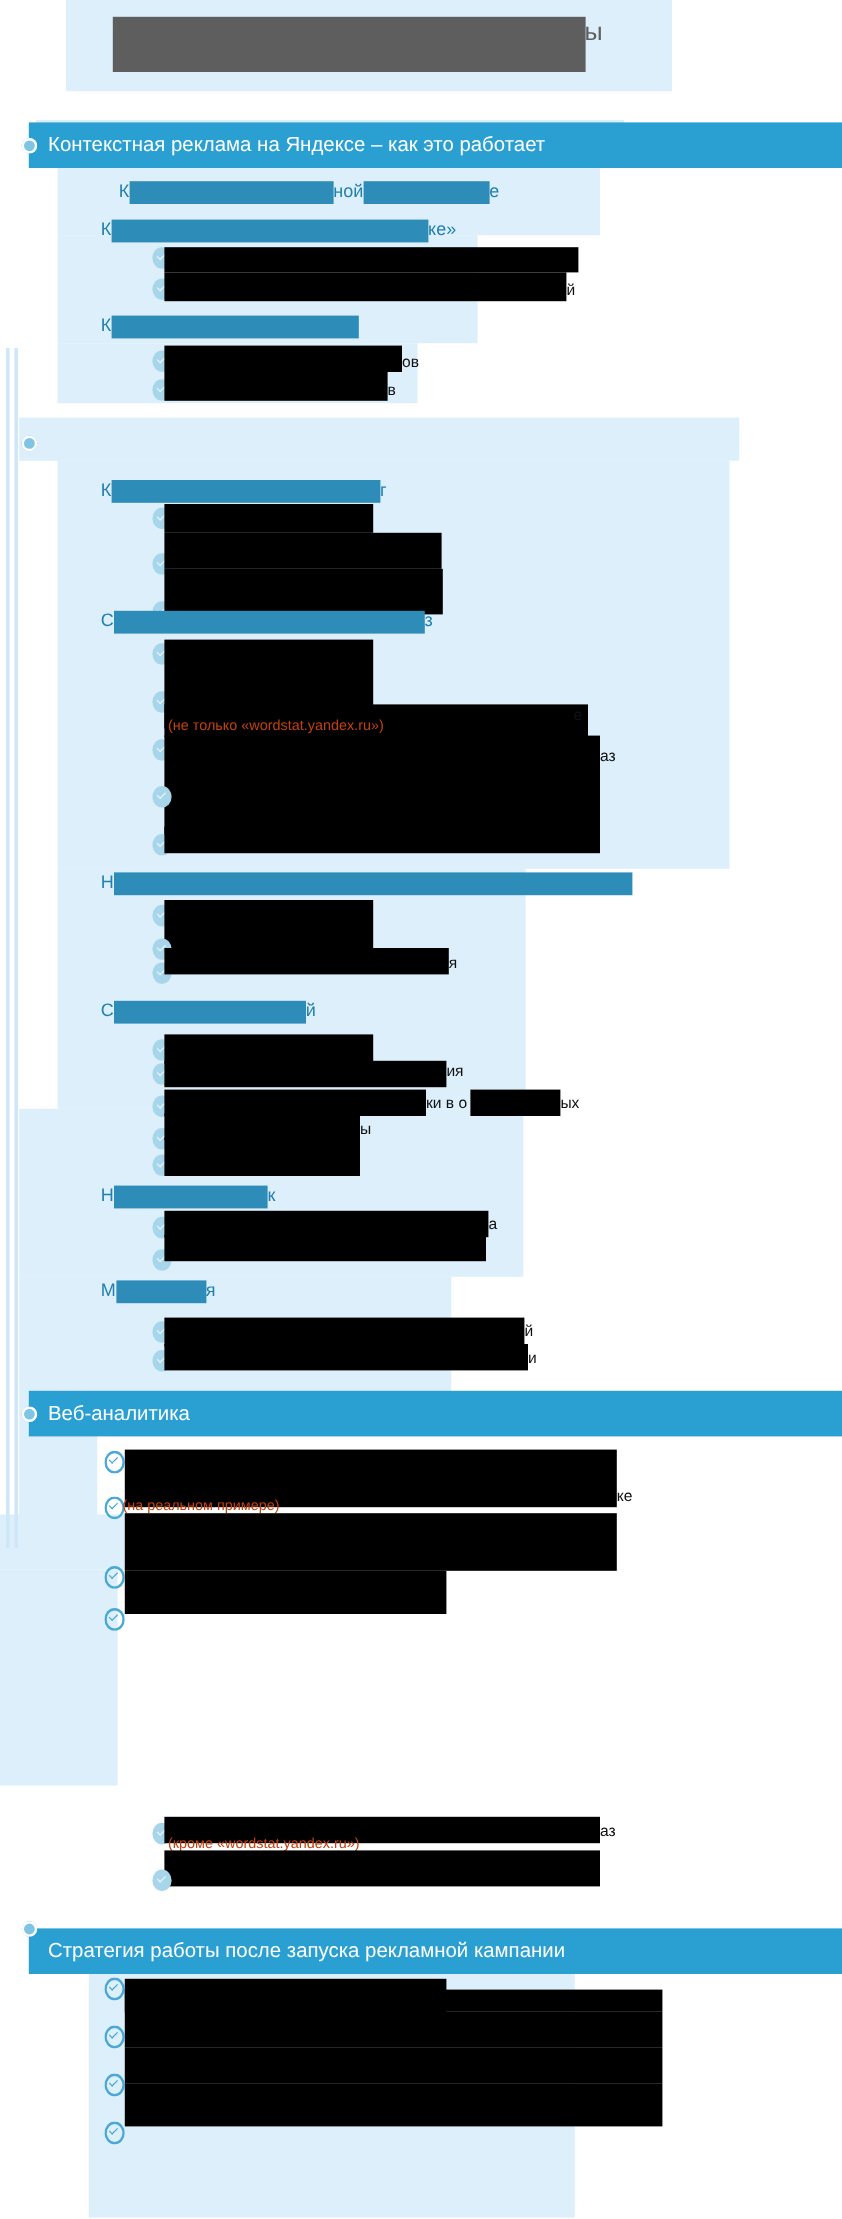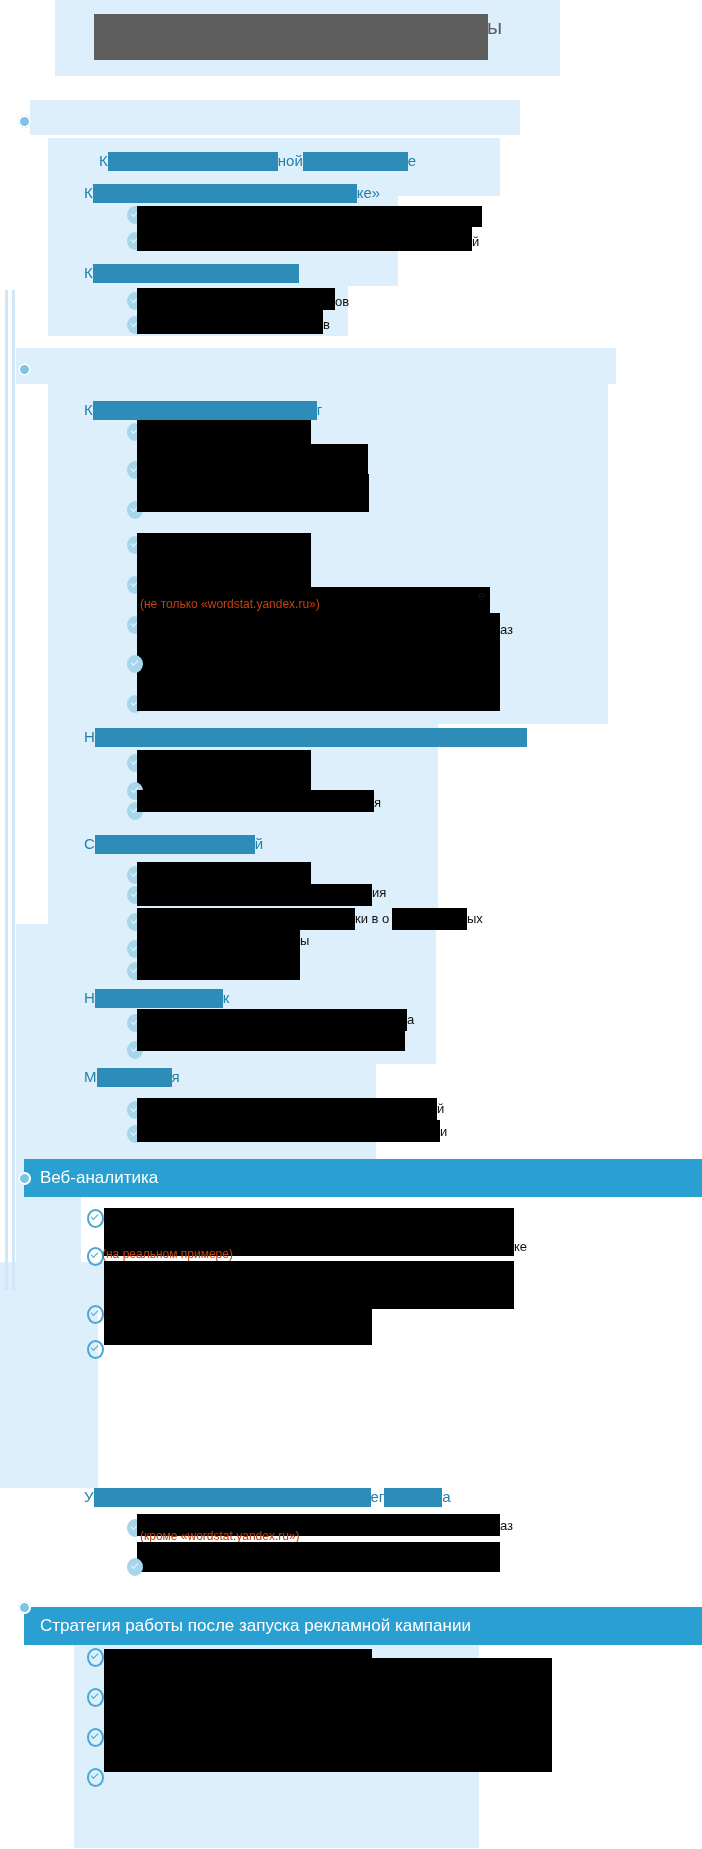--- a/index.html
+++ b/index.html
@@ -160,20 +160,21 @@
 
   <div class="abs paleblock" style="left:74px;  top:1628px; width:405px; height:220px;"></div>
 
   <div class="abs leftrule" style="left:5px;  top:290px; width:3px; height:1000px;"></div>
   <div class="abs leftrule" style="left:12px; top:290px; width:3px; height:1000px;"></div>
 
   <div class="graybox" style="left:94px; top:14px; width:394px; height:46px;"></div>
   <div class="title-tail" style="left:98px; top:15px;">Ч</div>
   <div class="title-tail" style="left:487px; top:15px;">ы</div>
 
+  <div class="abs section-band" style="left:24px; top:102px; width:678px;">Контекстная реклама на Яндексе – как это работает</div>
   <div class="section-bullet" style="left:18px; top:115px;"></div>
 
   <div class="subhead" style="left:84px; top:150px;margin-left:15px;">
     <span class="txt">К</span><span class="bar" style="width:170px;"></span><span class="txt">ной</span><span class="bar" style="width:105px;"></span><span class="txt">е</span>
   </div>
 
   <div class="subhead" style="left:84px; top:182px;text-align:right;">
     <span class="txt">К</span><span class="bar" style="width:264px;"></span><span class="txt">ке»</span>
   </div>
 
@@ -200,20 +201,23 @@
     <span class="txt">К</span><span class="bar" style="width:224px;"></span><span class="txt">г</span>
   </div>
 
   <div class="bullet-check" style="left:127px; top:423px;"></div>
   <div class="blackbar" style="left:137px; top:420px; width:174px; height:24px;"></div>
   <div class="bullet-check" style="left:127px; top:461px;"></div>
   <div class="blackbar" style="left:137px; top:444px; width:231px; height:30px;"></div>
   <div class="bullet-check" style="left:127px; top:501px;"></div>
   <div class="blackbar" style="left:137px; top:474px; width:232px; height:38px;"></div>
 
+  <div class="subhead" style="left:84px; top:508px;">
+    <span class="txt">С</span><span class="bar" style="width:259px;"></span><span class="txt">з</span>
+  </div>
 
   <div class="bullet-check" style="left:127px; top:536px;"></div>
   <div class="blackbar" style="left:137px; top:533px; width:174px; height:42px;"></div>
   <div class="bullet-check" style="left:127px; top:576px;"></div>
   <div class="blackbar" style="left:137px; top:575px; width:174px; height:32px;"></div>
   <div class="bullet-check" style="left:127px; top:616px;"></div>
   <div class="blackbar" style="left:137px; top:587px; width:353px; height:27px;"></div>
   <div class="tailtext" style="left:478px; top:588px;">е</div>
   <div class="notetext" style="left:140px; top:597px;">(не только «wordstat.yandex.ru»)</div>
   <div class="blackbar" style="left:137px; top:613px; width:363px; height:88px;"></div>
@@ -294,23 +298,20 @@
   <div class="bullet-check ring" style="left:87px; top:1648px;"></div>
   <div class="blackbar" style="left:104px; top:1649px; width:268px; height:28px;"></div>
   <div class="blackbar" style="left:104px; top:1658px; width:448px; height:18px;"></div>
   <div class="bullet-check ring" style="left:87px; top:1688px;"></div>
   <div class="blackbar" style="left:104px; top:1676px; width:448px; height:30px;"></div>
   <div class="bullet-check ring" style="left:87px; top:1728px;"></div>
   <div class="blackbar" style="left:104px; top:1706px; width:448px; height:30px;"></div>
   <div class="bullet-check ring" style="left:87px; top:1768px;"></div>
   <div class="blackbar" style="left:104px; top:1736px; width:448px; height:36px;"></div>
 
-  <div class="subhead" style="left:84px; top:1486px;">
-    <span class="txt">У</span><span class="bar" style="width:277px;"></span><span class="txt">ег</span><span class="bar" style="width:58px;"></span><span class="txt">а</span>
-  </div>
 
   <div class="bullet-check" style="left:127px; top:1519px;"></div>
   <div class="blackbar" style="left:137px; top:1514px; width:363px; height:22px;"></div>
   <div class="tailtext" style="left:500px; top:1518px;">аз</div>
   <div class="notetext" style="left:140px; top:1529px;">(кроме «wordstat.yandex.ru»)</div>
   <div class="blackbar" style="left:137px; top:1542px; width:363px; height:30px;"></div>
   <div class="bullet-check" style="left:127px; top:1558px;"></div>
 
   <div class="abs paleblock" style="left:74px; top:1476px; width:405px; height:36px; z-index:-1;"></div>
 

